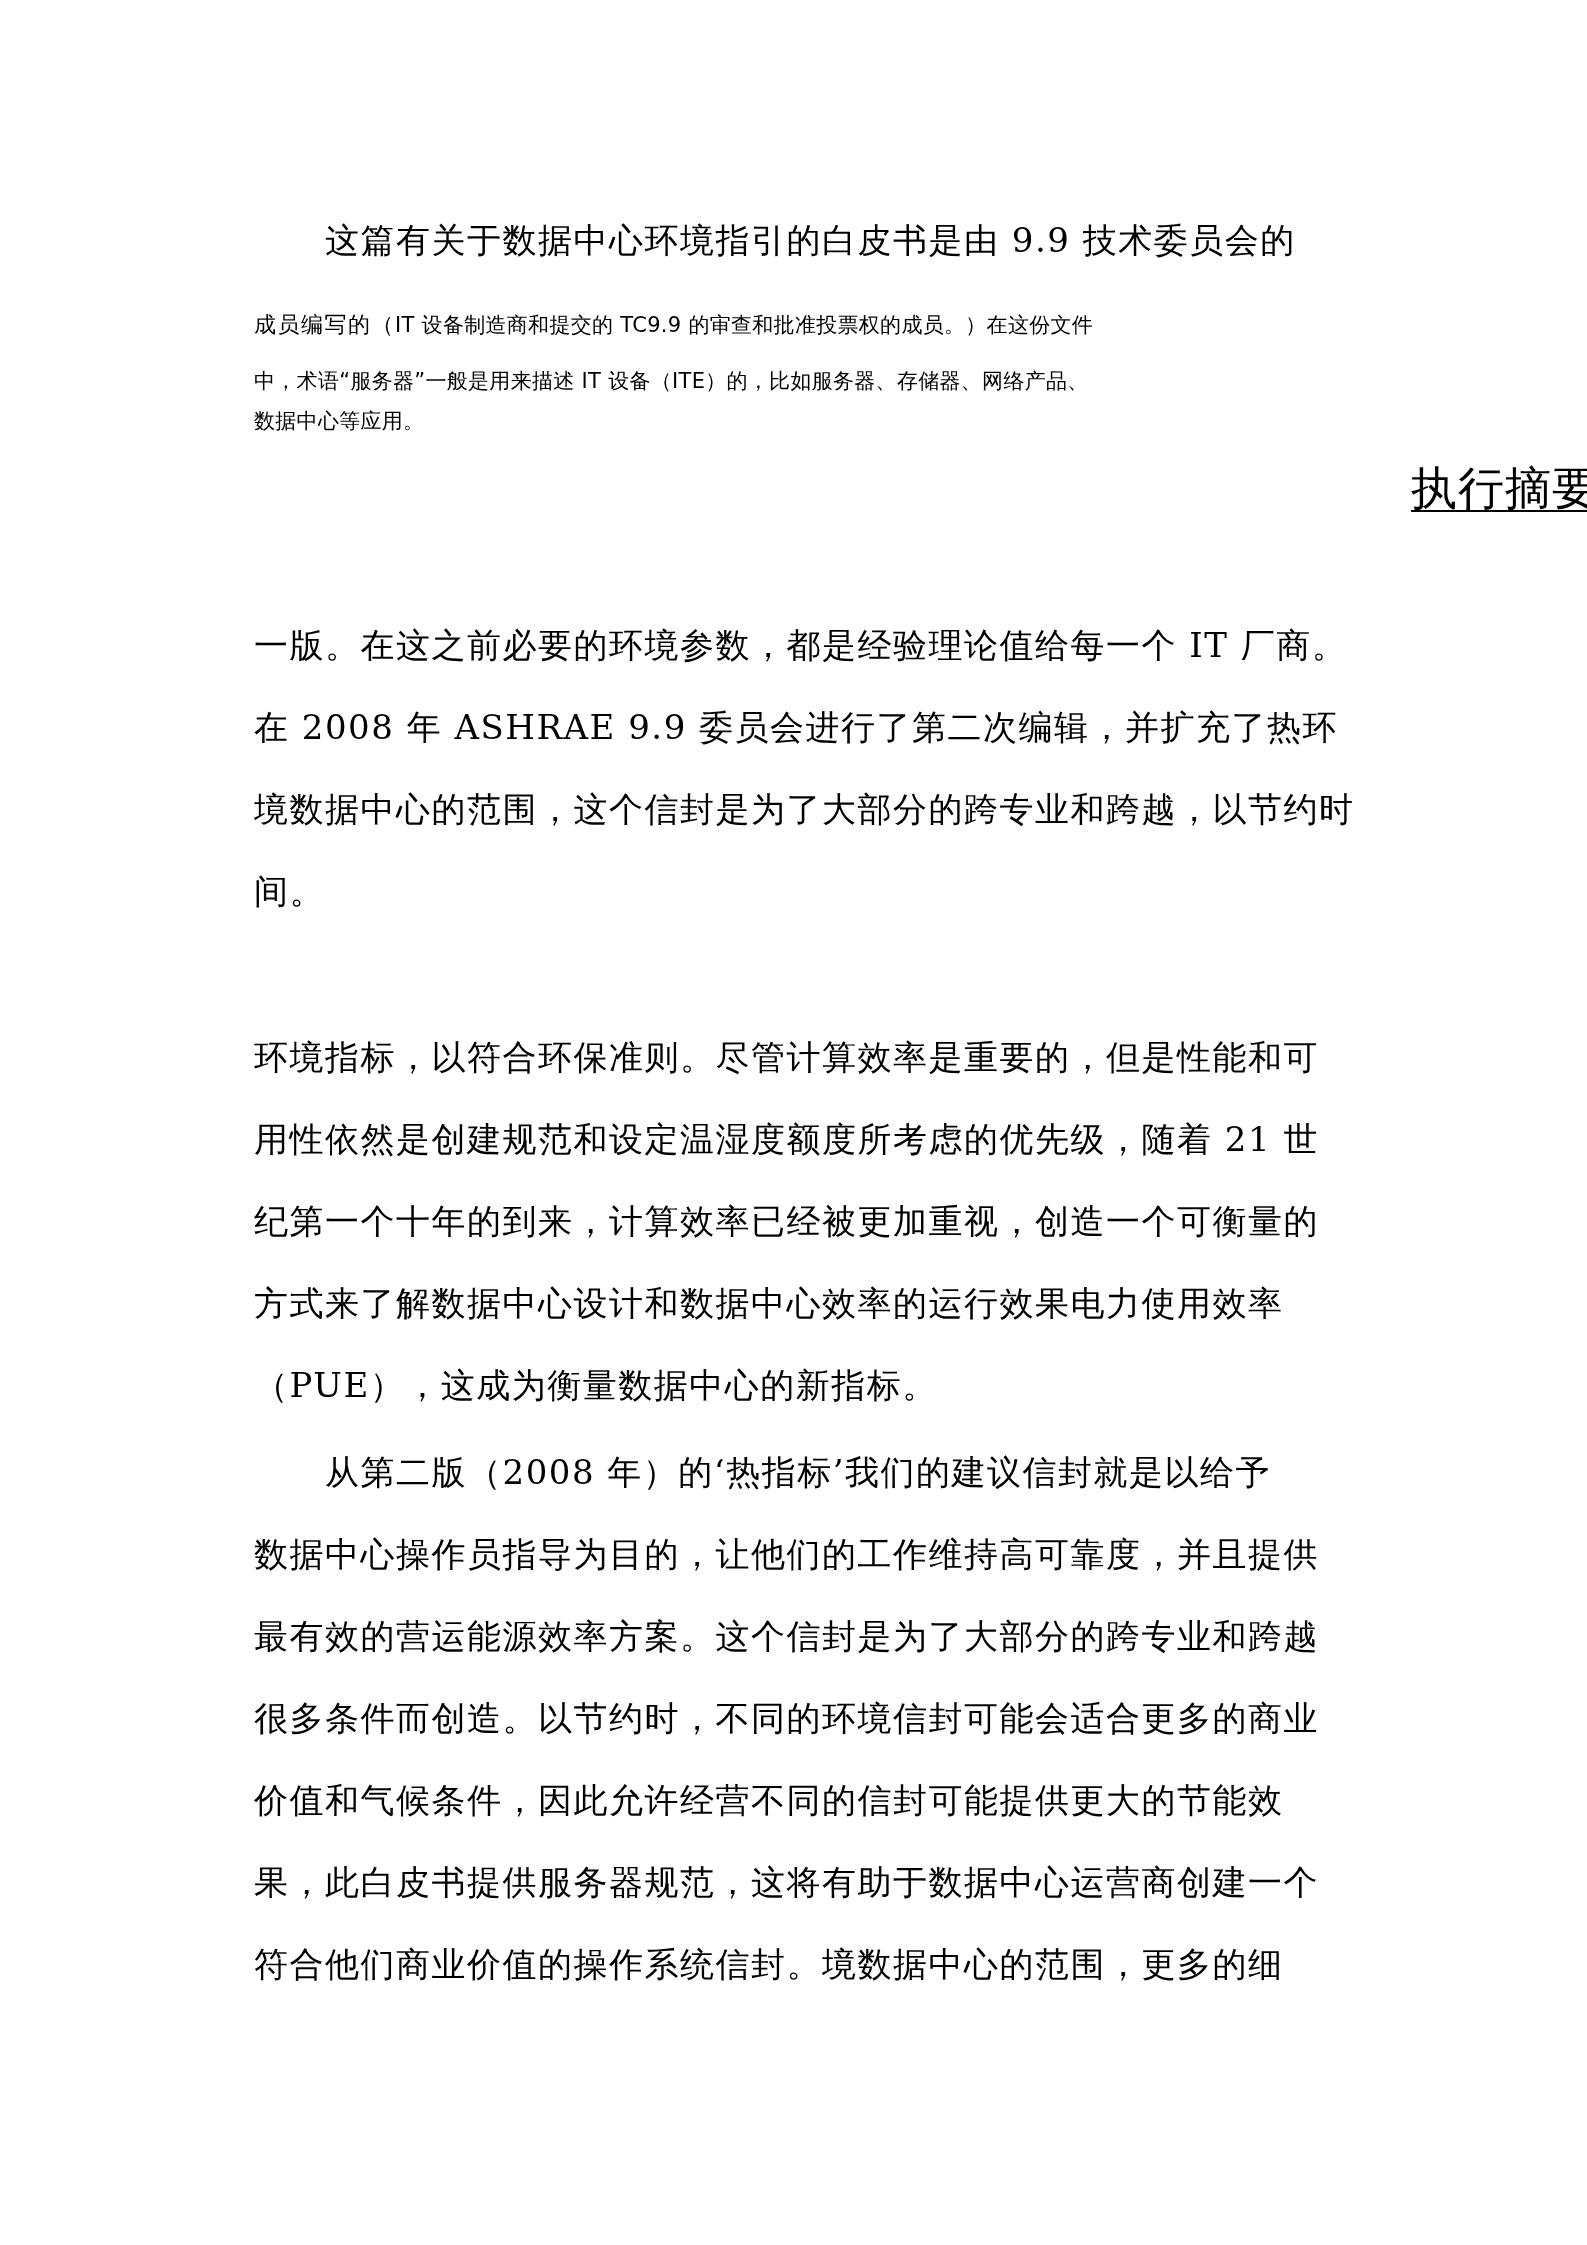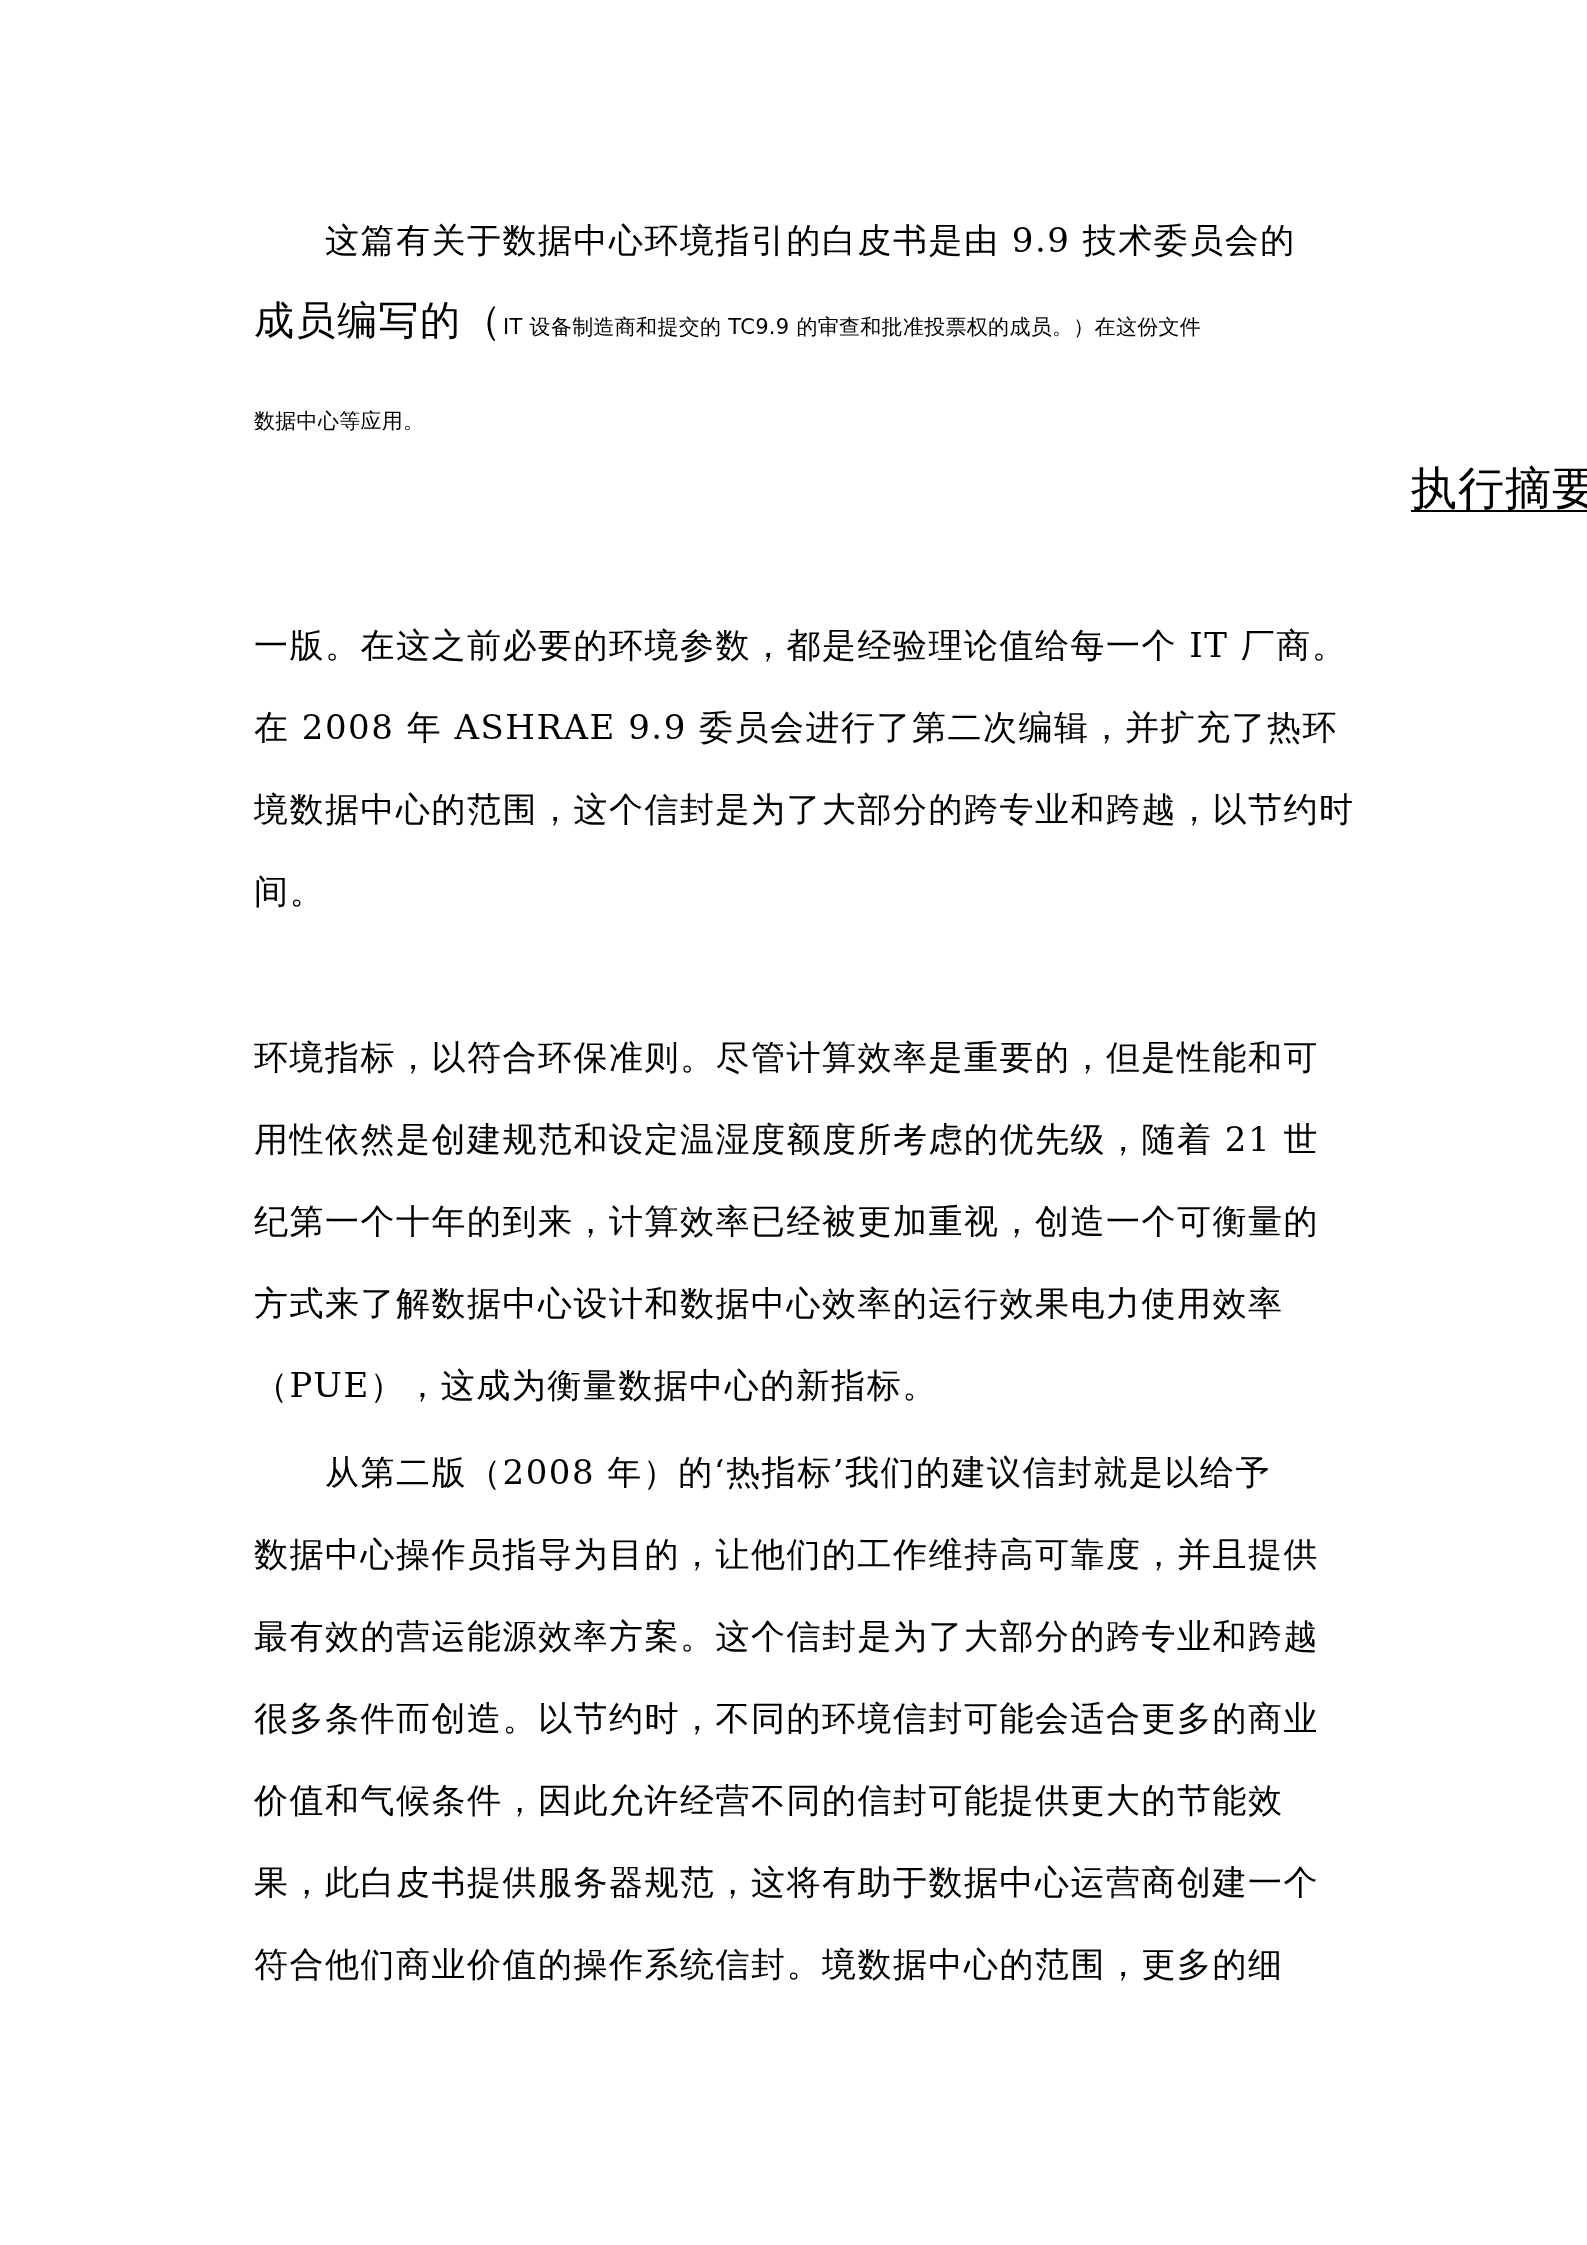--- a/index.html
+++ b/index.html
@@ -2,39 +2,40 @@
 <html><head>
 <meta charset="utf-8">
 <style>
   html, body { margin: 0; padding: 0; background: #ffffff; }
   body { width: 1587px; height: 2245px; position: relative; overflow: hidden;
          font-family: "DejaVu Serif", "Liberation Serif", serif; color: #000; }
   .page { position: absolute; left: 12px; top: 0; width: 1587px; height: 1665px; }
   .line { position: absolute; left: 242px; width: 1112px; white-space: nowrap;
           font-size: 34px; line-height: 40px; letter-spacing: 1.5px; text-align: justify; }
   .line.indent { left: 313px; width: 1041px; }
-  .big { font-size: 40px; }
+  .big { font-size: 22px; }
   .small { font-family: "DejaVu Sans", "Liberation Sans", sans-serif; font-size: 21px; letter-spacing: 0.3px; }
   .smallline { position: absolute; left: 242px; width: 1112px; white-space: nowrap;
                font-family: "DejaVu Sans", "Liberation Sans", sans-serif; font-size: 21px; line-height: 28px; letter-spacing: 0.3px; }
   .title { position: absolute; left: 0; width: 1587px; text-align: right; top: 462px;
            font-size: 46px; line-height: 52px; text-decoration: underline; text-underline-offset: 6px;
            text-decoration-thickness: 2px; letter-spacing: 1px; }
 </style>
 </head>
 <body>
 
 <div class="page">
 
   <div class="line indent" style="top:220px;">这篇有关于数据中心环境指引的白皮书是由 9.9 技术委员会的</div>
 
   <div class="line" style="top:300px;">
     <span class="big">成员编写的（</span><span class="small">IT 设备制造商和提交的 TC9.9 的审查和批准投票权的成员。）在这份文件</span>
   </div>
 
+  <div class="smallline" style="top:367px;">中，术语“服务器”一般是用来描述 IT 设备（ITE）的，比如服务器、存储器、网络产品、</div>
   <div class="smallline" style="top:407px;">数据中心等应用。</div>
 
   <div class="title">执行摘要</div>
 
   <div class="line" style="top:625px;">一版。在这之前必要的环境参数，都是经验理论值给每一个 IT 厂商。</div>
   <div class="line" style="top:707px;">在 2008 年 ASHRAE 9.9 委员会进行了第二次编辑，并扩充了热环</div>
   <div class="line" style="top:789px;">境数据中心的范围，这个信封是为了大部分的跨专业和跨越，以节约时</div>
   <div class="line" style="top:871px;">间。</div>
 
   <div class="line" style="top:1037px;">环境指标，以符合环保准则。尽管计算效率是重要的，但是性能和可</div>

